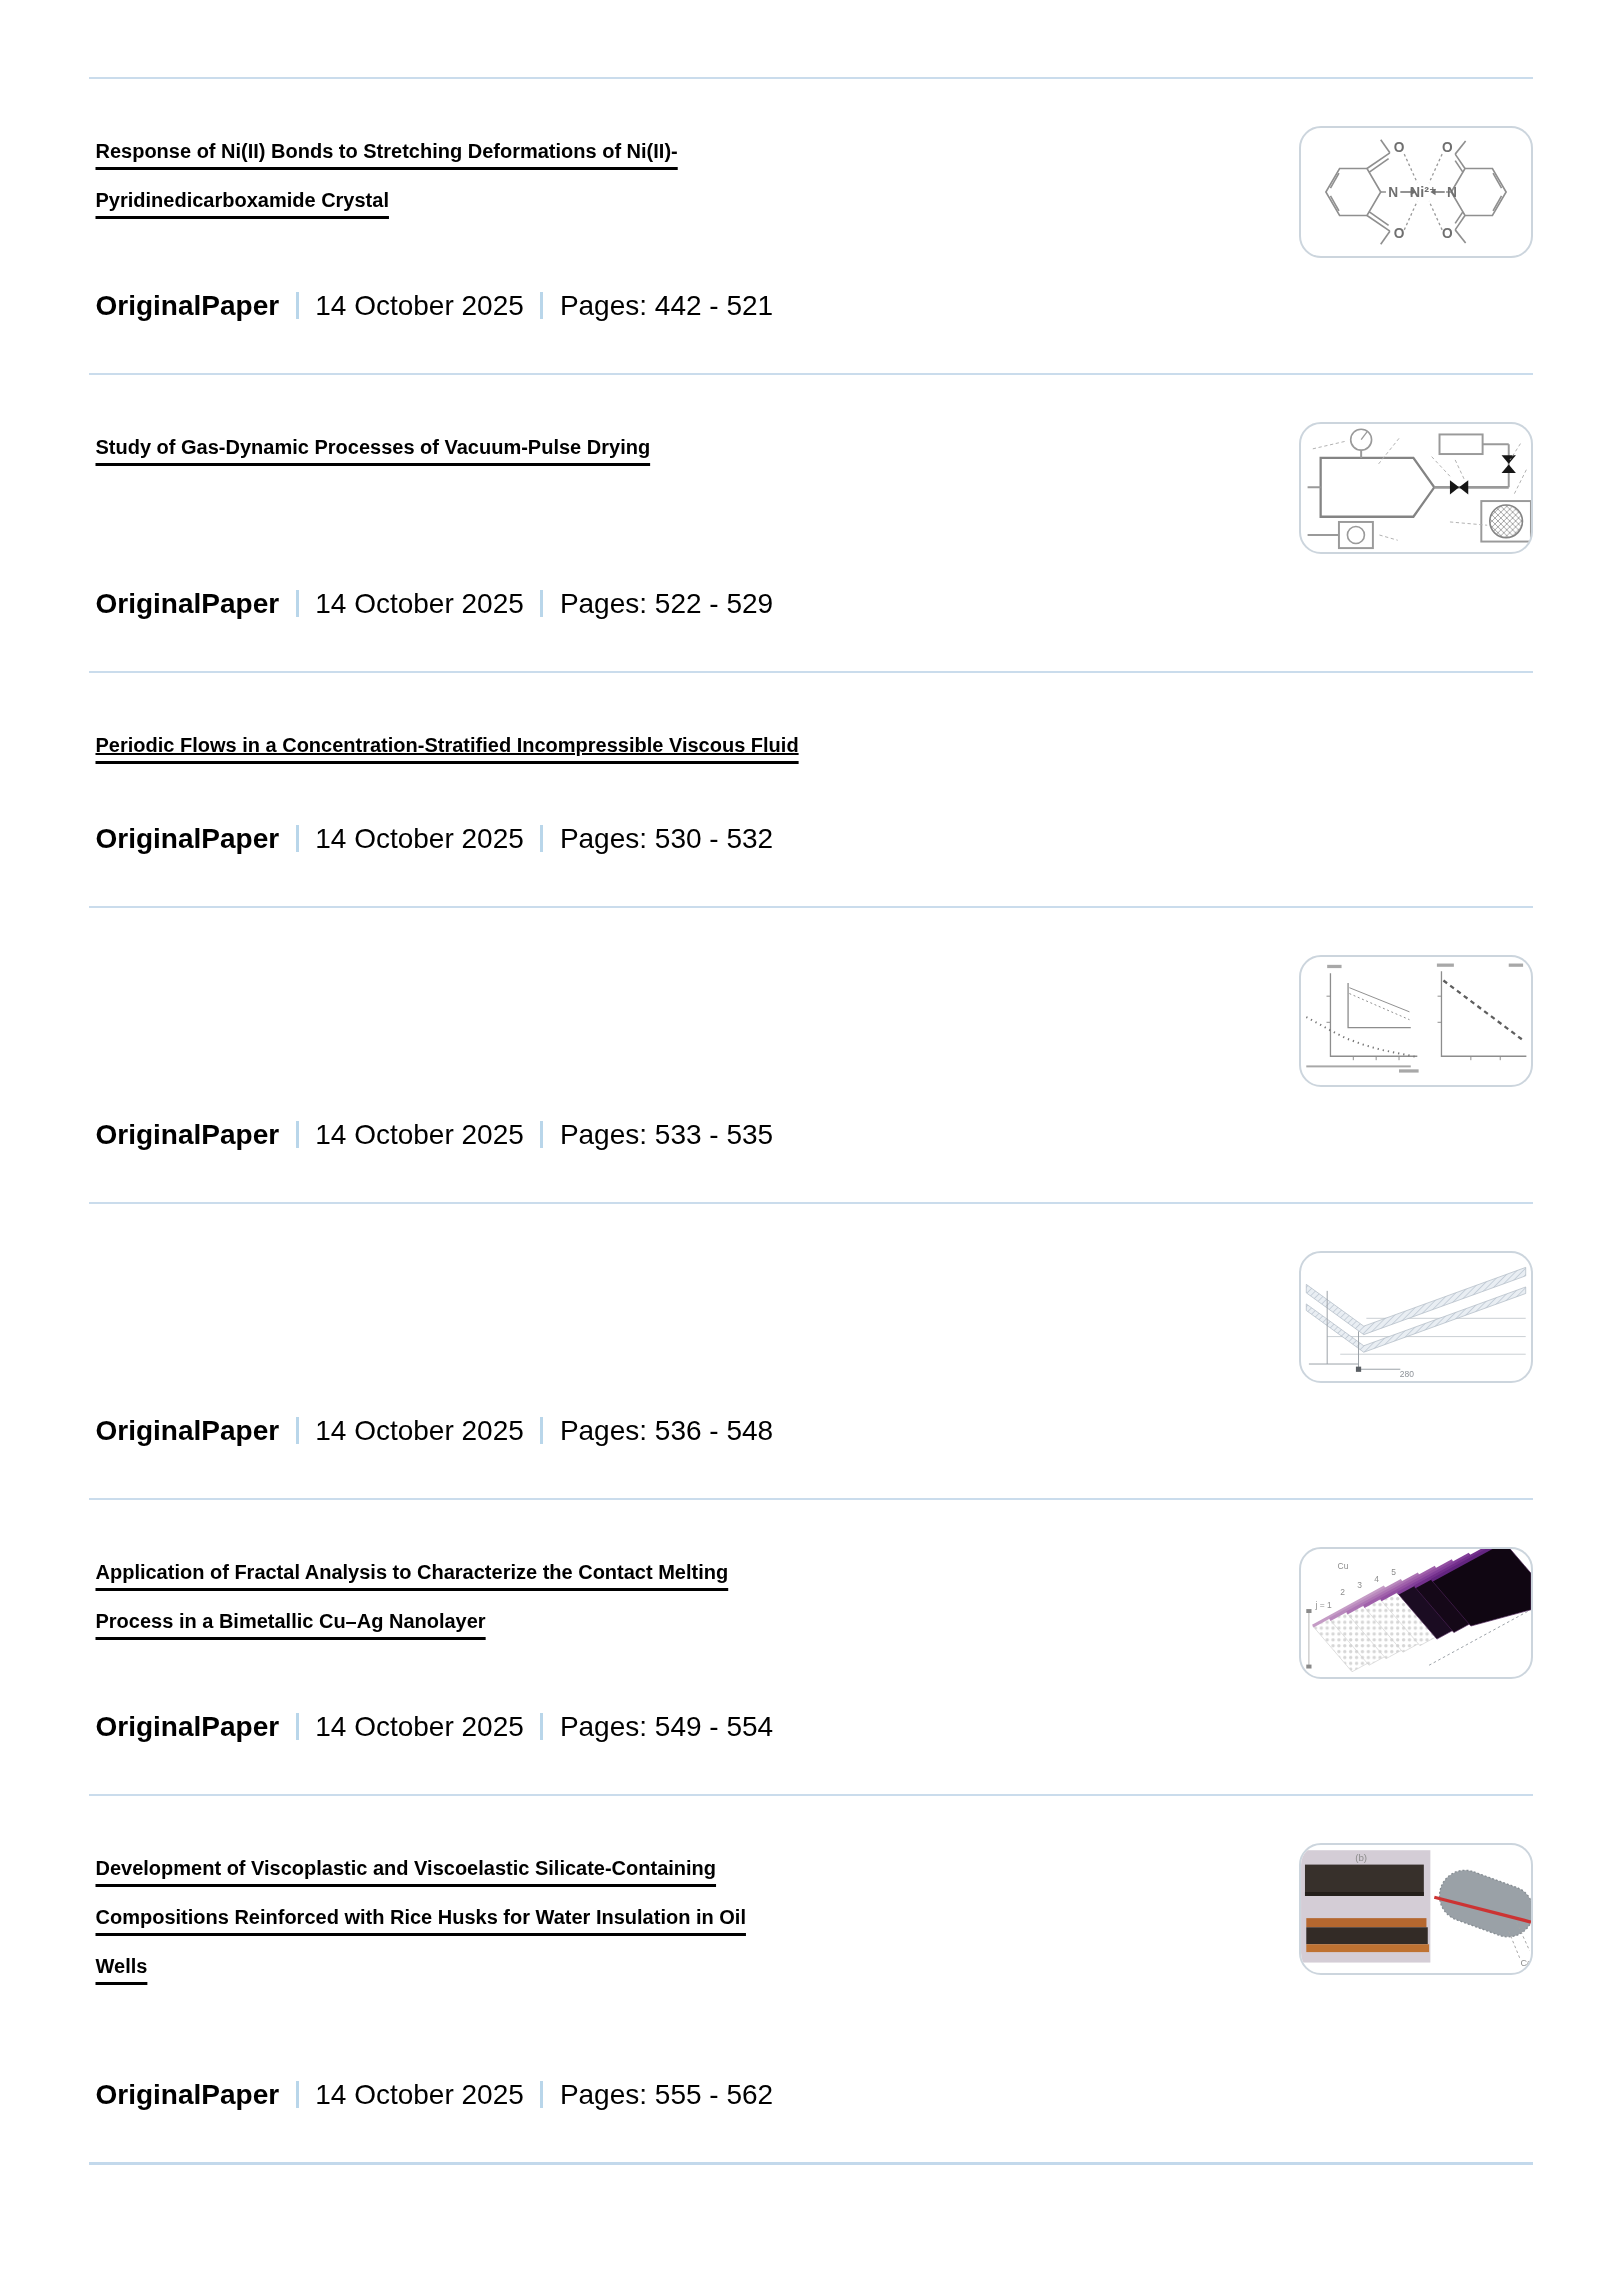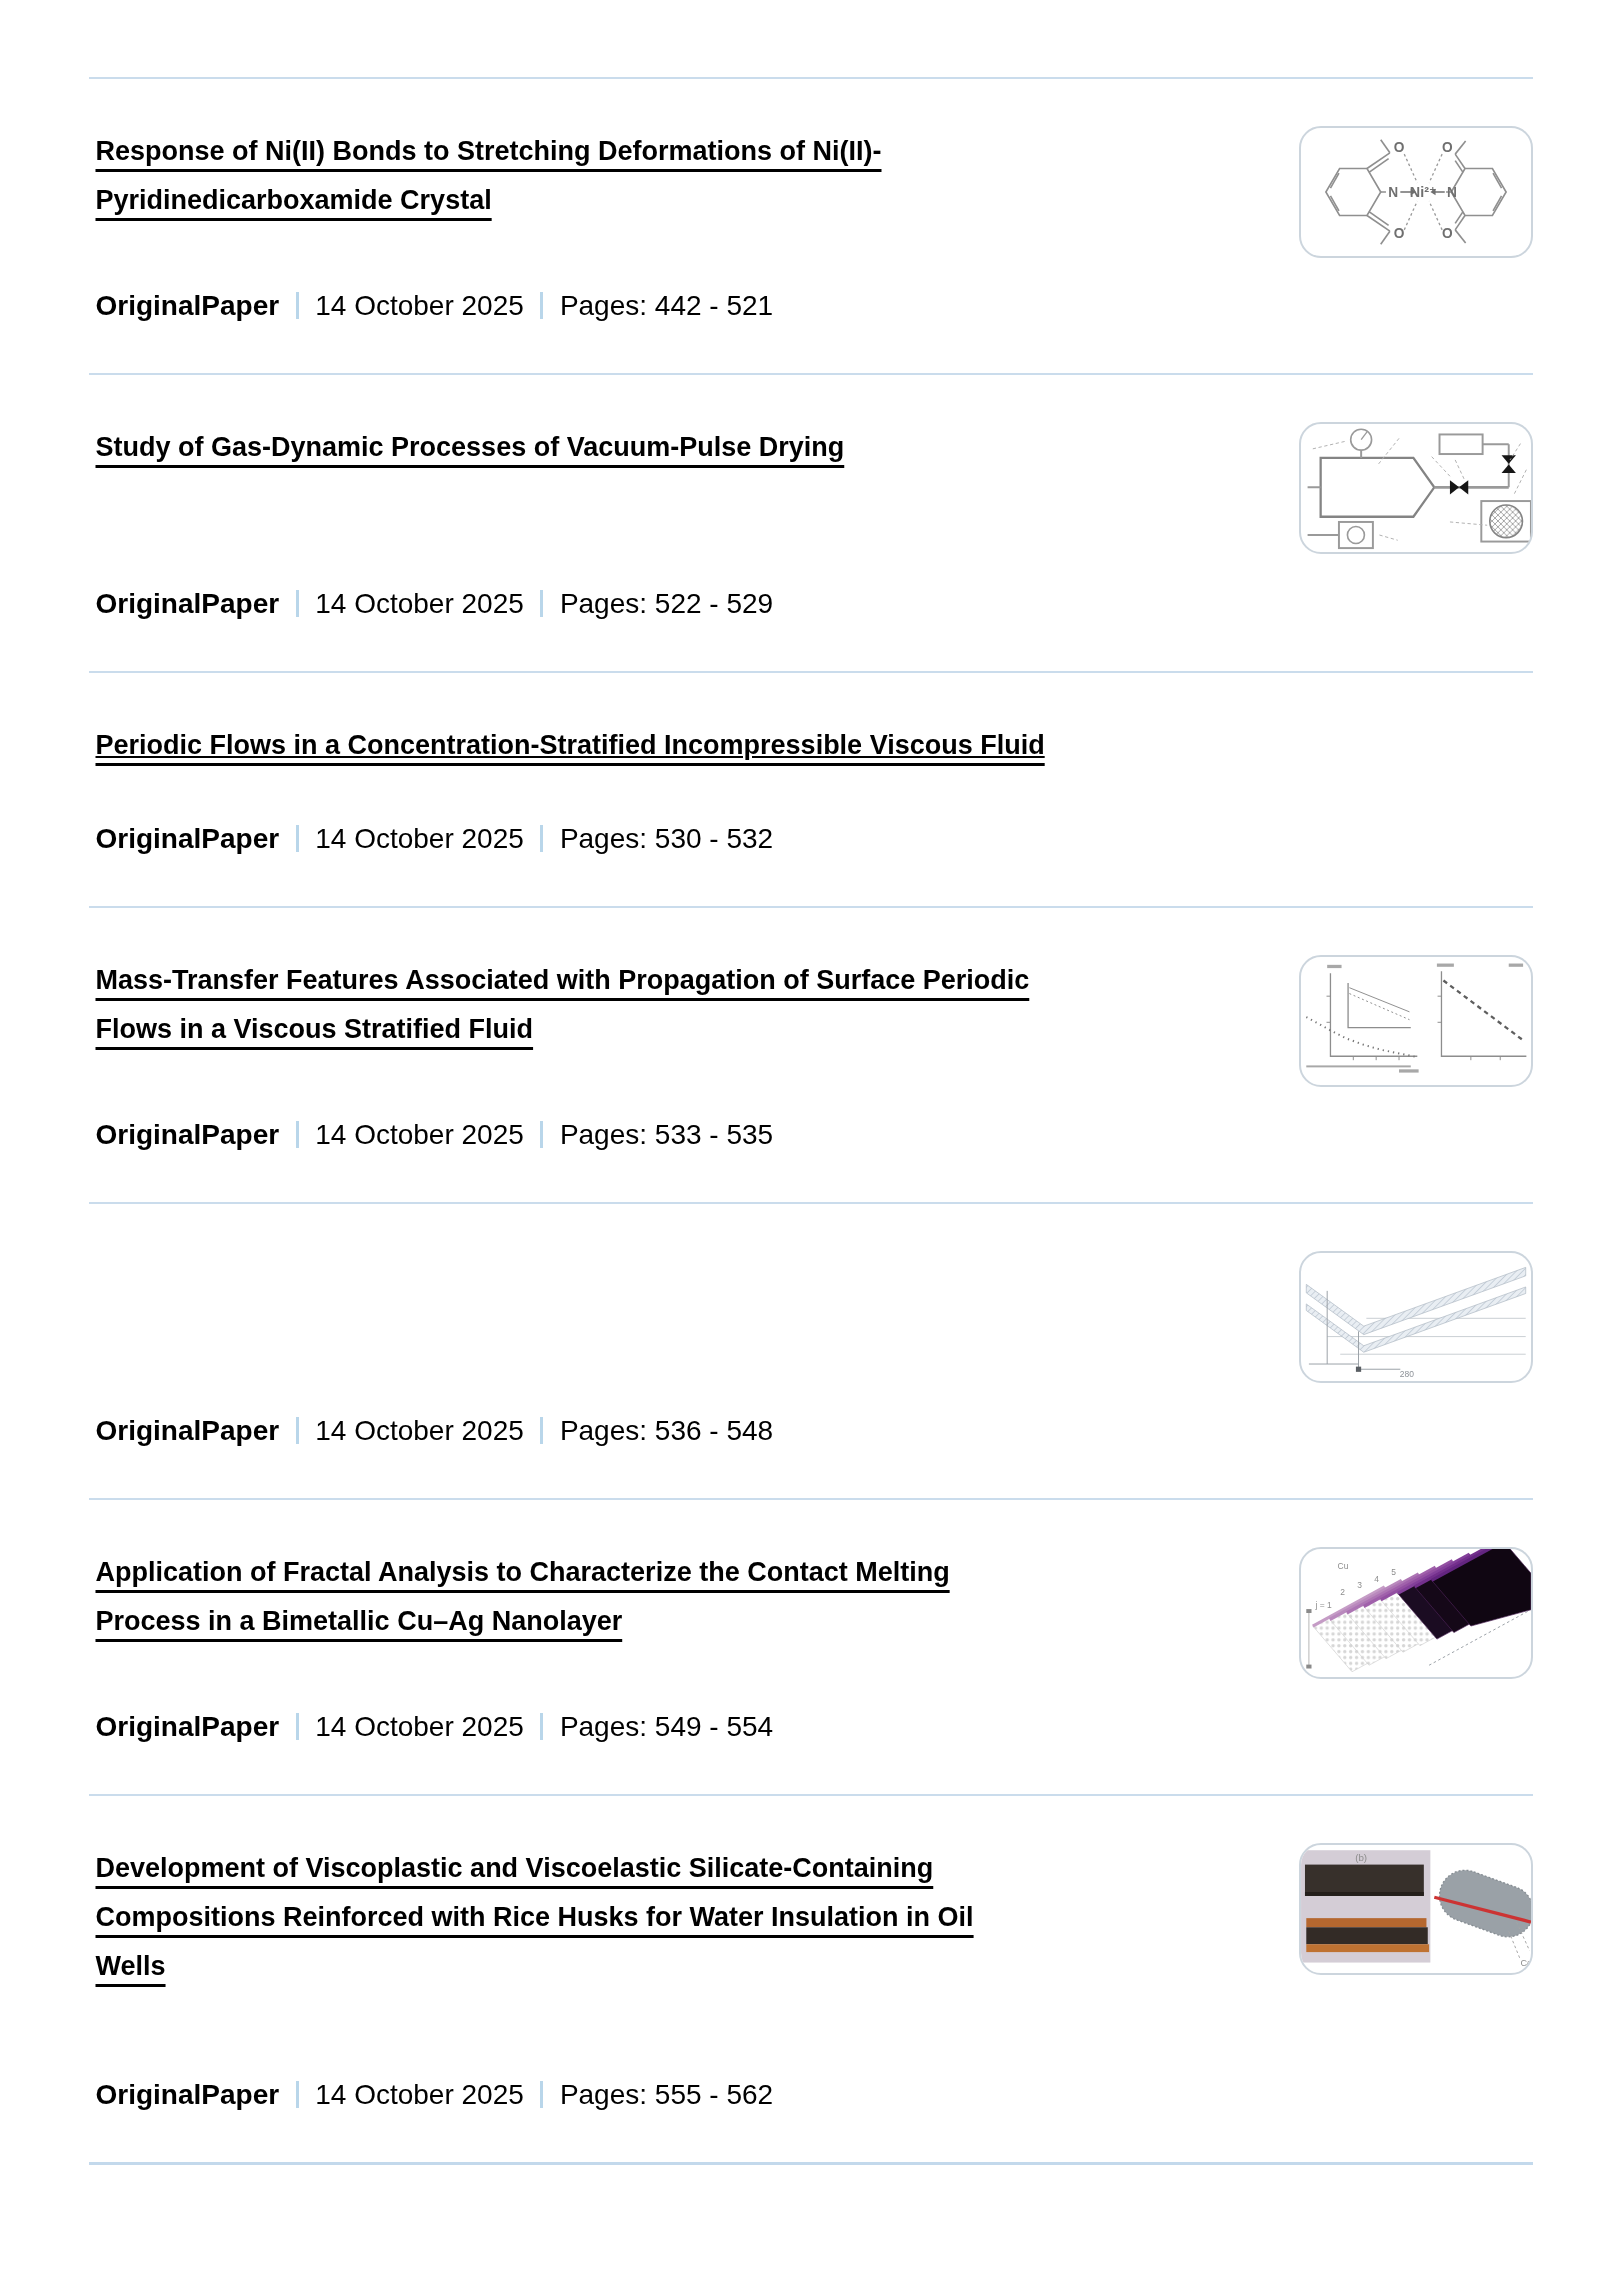--- a/index.html
+++ b/index.html
@@ -26,21 +26,21 @@
   .e2{height:298px;}
   .e3{height:235px;text-decoration:underline;}
   .e4{height:296px;}
   .e5{height:296px;}
   .e6{height:296px;}
   .e7{height:368px;}
   .title{
     display:block;
     margin:48px 0 0 6.5px;
     width:1152px;
-    font-size:27px;
+    font-size:20px;
     font-weight:700;
     line-height:49px;
     color:#000;
     white-space:pre-line;
     text-decoration:underline;
     text-decoration-thickness:3.3px;
     text-decoration-color:#000;
     text-underline-offset:8.5px;
     cursor:pointer;
   }
@@ -200,22 +200,20 @@
       <div class="meta">
         <span class="type">OriginalPaper</span>
         <span class="sep"></span>
         <span class="date">14 October 2025</span>
         <span class="sep"></span>
         <span class="pages">Pages: 530 - 532</span>
       </div>
     </article>
 
     <article class="entry e4">
-      <a class="title">Mass-Transfer Features Associated with Propagation of Surface Periodic
-Flows in a Viscous Stratified Fluid</a>
       <div class="meta">
         <span class="type">OriginalPaper</span>
         <span class="sep"></span>
         <span class="date">14 October 2025</span>
         <span class="sep"></span>
         <span class="pages">Pages: 533 - 535</span>
       </div>
       <div class="thumb">
         <svg viewBox="0 0 352 196">
           <g stroke="#8d8d8d" stroke-width="2" fill="none">

